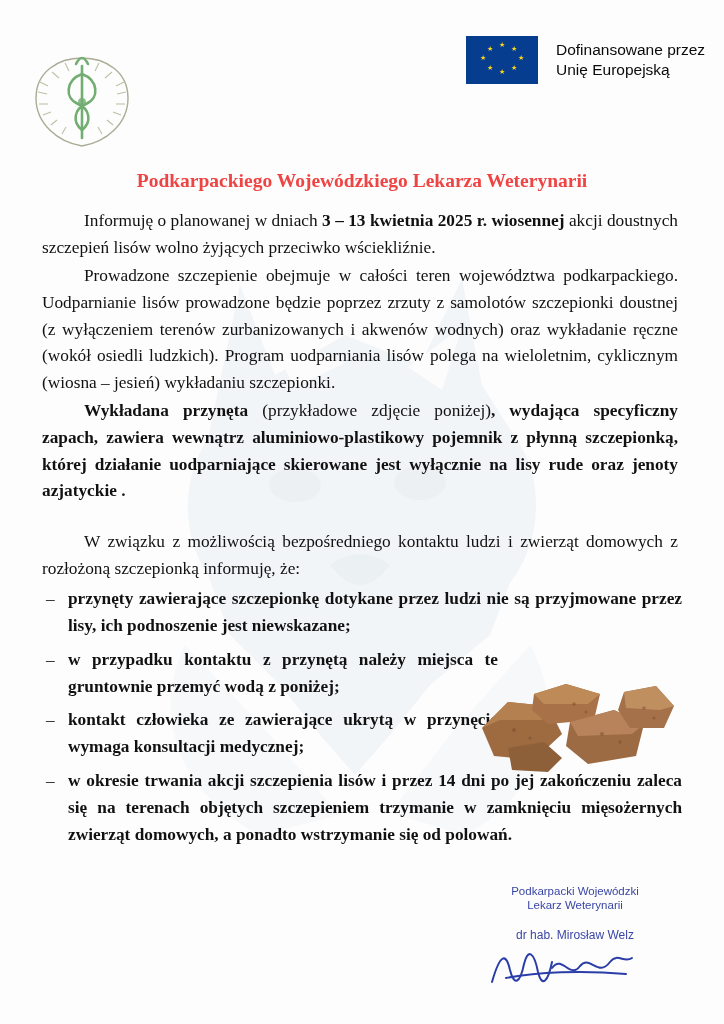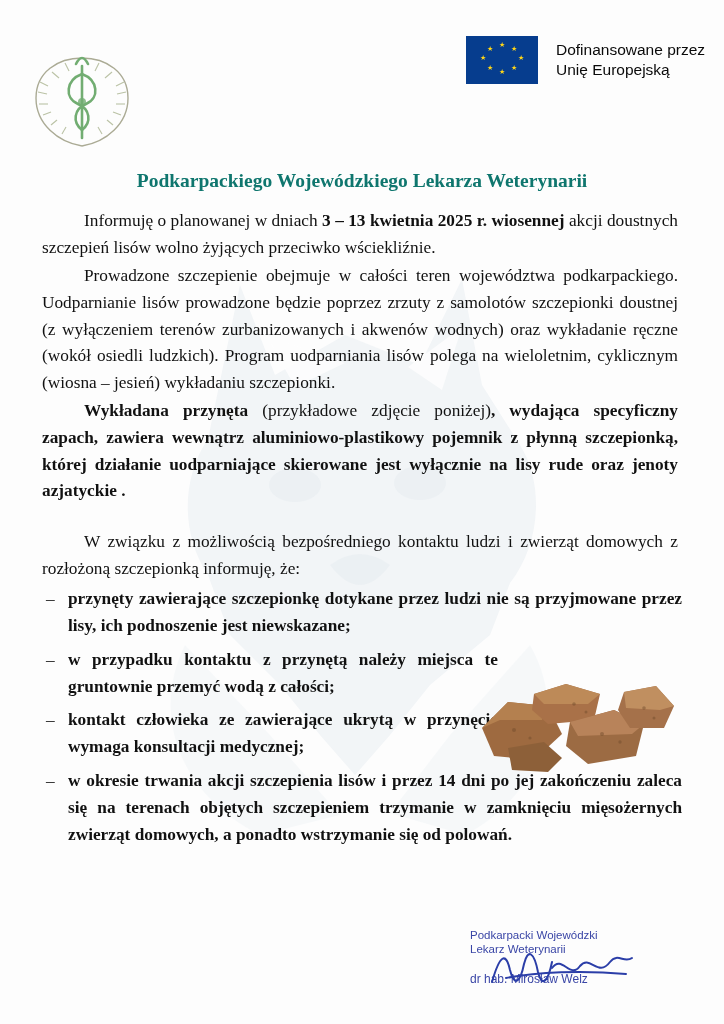--- a/index.html
+++ b/index.html
@@ -89,21 +89,21 @@
     color: #111;
   }
   .doc-subtitle {
     position: absolute;
     left: 0; right: 0;
     top: 170px;
     text-align: center;
     font-family: "Liberation Serif", serif;
     font-weight: bold;
     font-size: 19.5px;
-    color: #0f766e;
+    color: #ef4444;
   }
 
   
   .body-wrap {
     position: absolute;
     left: 42px;
     top: 208px;
     width: 640px;
   }
   p.para {
@@ -145,22 +145,23 @@
     top: 676px;
     width: 208px;
     height: 98px;
   }
   .bait-photo svg { width: 100%; height: 100%; }
 
   
   .signature {
     position: absolute;
     left: 470px;
-    top: 928px;
+    top: 884px;
     width: 210px;
+    text-align: center;
     color: #2b3ea8;
   }
   .sig-line {
     font-family: "Liberation Sans", sans-serif;
     font-size: 11.5px;
     line-height: 1.22;
     color: #3a46a6;
   }
   .sig-scribble {
     position: absolute;
@@ -275,21 +276,21 @@
 
     <p class="para">W związku z możliwością bezpośredniego kontaktu ludzi i zwierząt domowych z rozłożoną szczepionką informuję, że:</p>
 
     <ul class="bullets">
       <li>
         <span class="dash">–</span>
         <span>przynęty zawierające szczepionkę dotykane przez ludzi nie są przyjmowane przez lisy, ich podnoszenie jest niewskazane;</span>
       </li>
       <li class="narrow">
         <span class="dash">–</span>
-        <span>w przypadku kontaktu z przynętą należy miejsca te gruntownie przemyć wodą z całości;</span>
+        <span>w przypadku kontaktu z przynętą należy miejsca te gruntownie przemyć wodą z poniżej;</span>
       </li>
       <li class="narrow">
         <span class="dash">–</span>
         <span>kontakt człowieka ze zawierające ukrytą w przynęcie wymaga konsultacji medycznej;</span>
       </li>
       <li>
         <span class="dash">–</span>
         <span>w okresie trwania akcji szczepienia lisów i przez 14 dni po jej zakończeniu zaleca się na terenach objętych szczepieniem trzymanie w zamknięciu mięsożernych zwierząt domowych, a ponadto wstrzymanie się od polowań.</span>
       </li>
     </ul>

